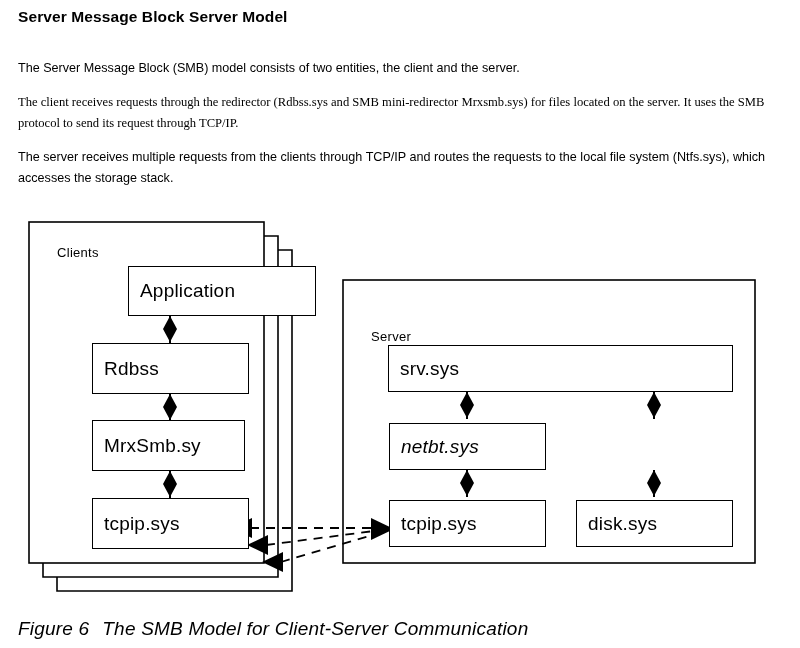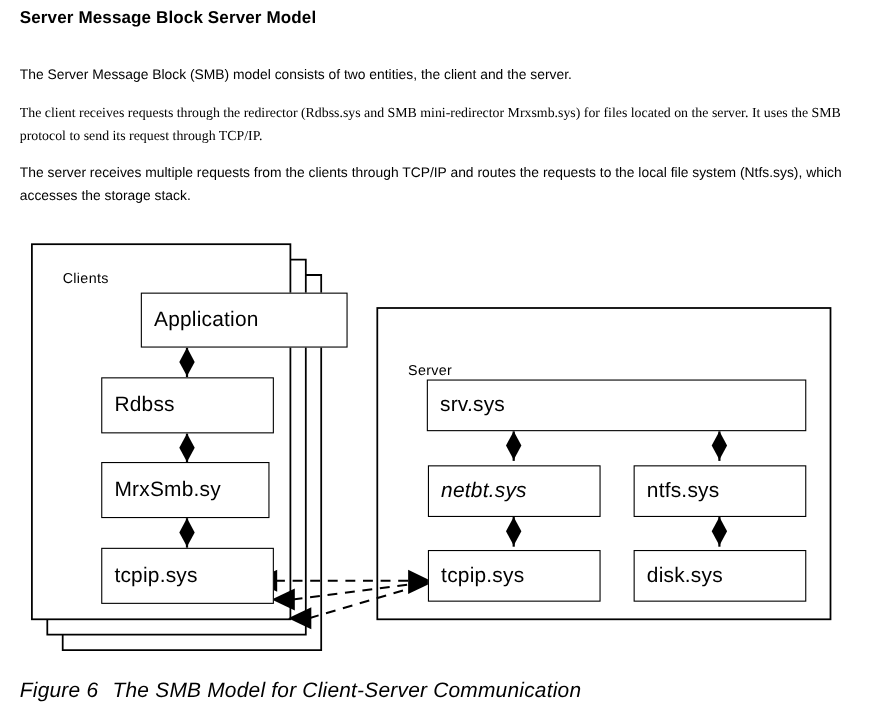--- a/index.html
+++ b/index.html
@@ -180,21 +180,20 @@
   <div class="node" style="left:92px; top:343px; width:157px; height:51px;">Rdbss</div>
 
   <div class="node" style="left:92px; top:420px; width:153px; height:51px;">MrxSmb.sy</div>
 
   <div class="node" style="left:92px; top:498px; width:157px; height:51px;">tcpip.sys</div>
 
   <div class="node" style="left:388px; top:345px; width:345px; height:47px;">srv.sys</div>
 
   <div class="node" style="left:389px; top:423px; width:157px; height:47px;font-style:italic;">netbt.sys</div>
 
-  <div class="node" style="left:576px; top:423px; width:157px; height:47px;">ntfs.sys</div>
 
   <div class="node" style="left:389px; top:500px; width:157px; height:47px;">tcpip.sys</div>
 
   <div class="node" style="left:576px; top:500px; width:157px; height:47px;">disk.sys</div>
 
 </div>
 
 <div id="figure-caption">
   <span>Figure 6</span><span class="cap-gap"></span><span>The SMB Model for Client-Server Communication</span>
 </div>

